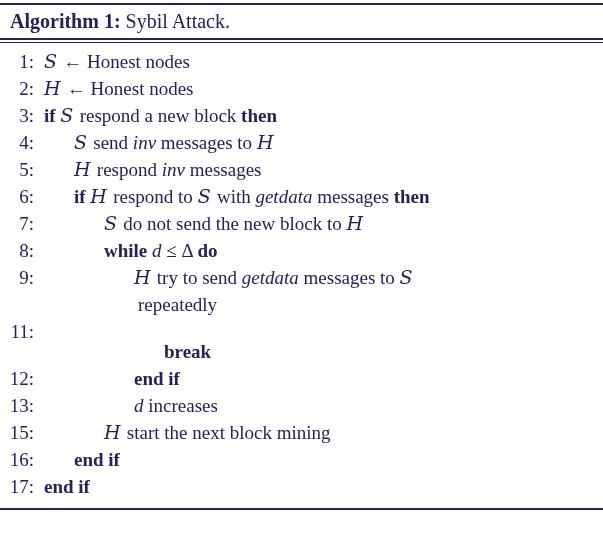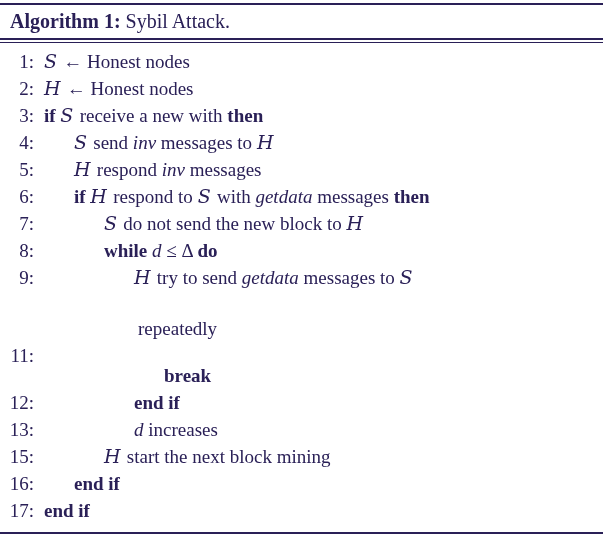--- a/index.html
+++ b/index.html
@@ -59,21 +59,21 @@
       <div class="line">
         <span class="num">1:</span>
         <span class="code" style="padding-left: 10px;"><span class="s-cal">S</span><span class="s-n"> ← Honest nodes</span></span>
       </div>
       <div class="line">
         <span class="num">2:</span>
         <span class="code" style="padding-left: 10px; text-align: right;"><span class="s-cal">H</span><span class="s-n"> ← Honest nodes</span></span>
       </div>
       <div class="line">
         <span class="num">3:</span>
-        <span class="code" style="padding-left: 10px;"><span class="s-b">if </span><span class="s-cal">S</span><span class="s-n"> receive a new with </span><span class="s-b">then</span></span>
+        <span class="code" style="padding-left: 10px;"><span class="s-b">if </span><span class="s-cal">S</span><span class="s-n"> respond a new block </span><span class="s-b">then</span></span>
       </div>
       <div class="line">
         <span class="num">4:</span>
         <span class="code" style="padding-left: 40px;"><span class="s-cal">S</span><span class="s-n"> send </span><span class="s-i">inv</span><span class="s-n"> messages to </span><span class="s-cal">H</span></span>
       </div>
       <div class="line">
         <span class="num">5:</span>
         <span class="code" style="padding-left: 40px;"><span class="s-cal">H</span><span class="s-n"> respond </span><span class="s-i">inv</span><span class="s-n"> messages</span></span>
       </div>
       <div class="line">
@@ -87,21 +87,21 @@
       <div class="line">
         <span class="num">8:</span>
         <span class="code" style="padding-left: 70px;"><span class="s-b">while </span><span class="s-i">d</span><span class="s-n"> ≤ Δ </span><span class="s-b">do</span></span>
       </div>
       <div class="line">
         <span class="num">9:</span>
         <span class="code" style="padding-left: 100px;"><span class="s-cal">H</span><span class="s-n"> try to send </span><span class="s-i">getdata</span><span class="s-n"> messages to </span><span class="s-cal">S</span></span>
       </div>
       <div class="line">
         <span class="num"></span>
-        <span class="code" style="padding-left: 104px; margin-top: 24px;"><span class="s-n">repeatedly</span></span>
+        <span class="code" style="padding-left: 104px;"><span class="s-n">repeatedly</span></span>
       </div>
       <div class="line">
         <span class="num">11:</span>
         <span class="code" style="padding-left: 130px; margin-top: 20px;"><span class="s-b">break</span></span>
       </div>
       <div class="line">
         <span class="num">12:</span>
         <span class="code" style="padding-left: 100px;"><span class="s-b">end if</span></span>
       </div>
       <div class="line">

